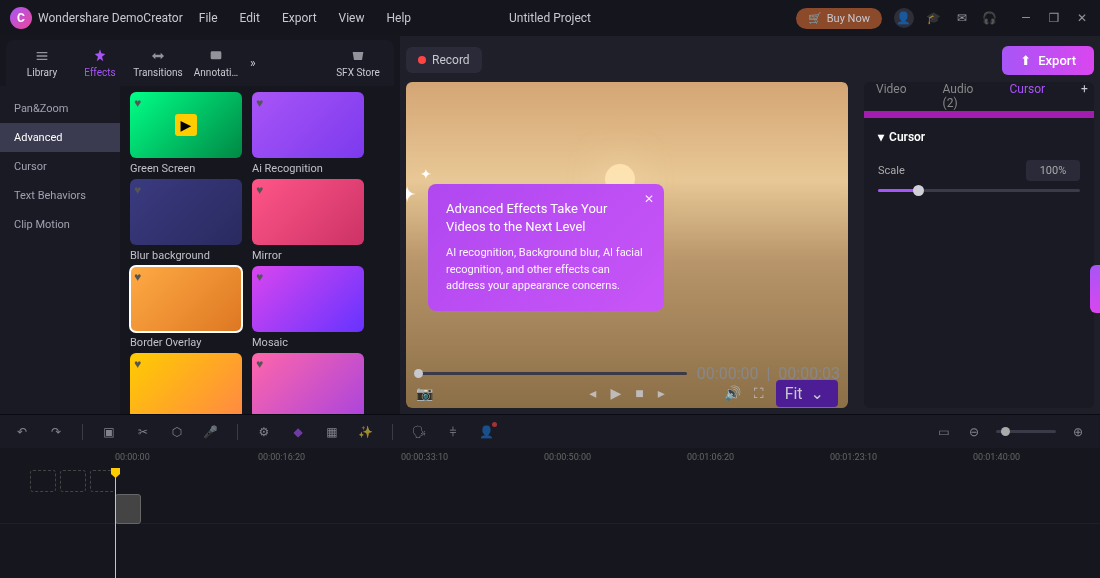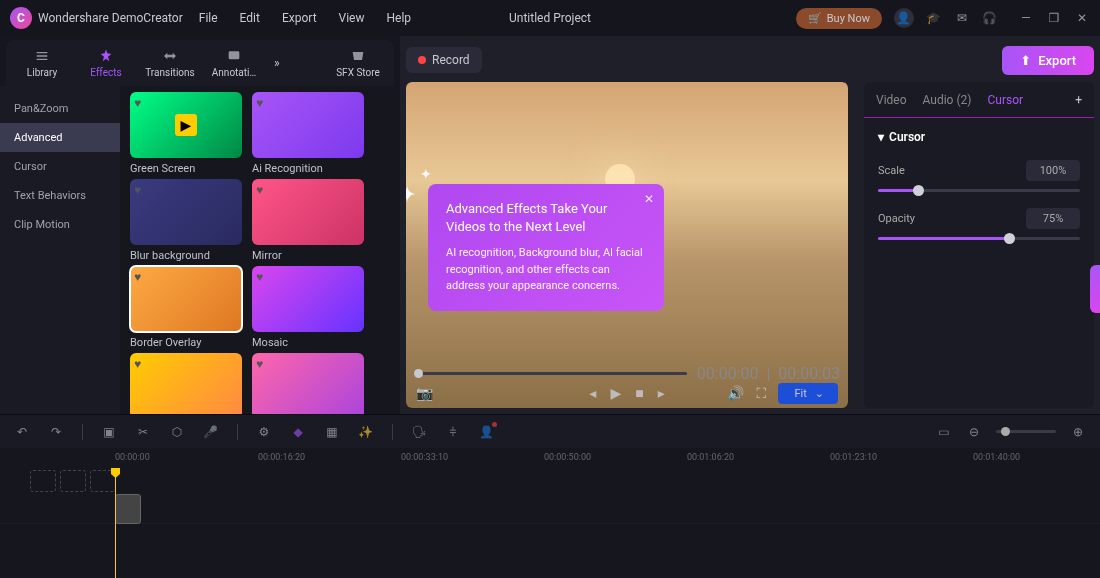--- a/index.html
+++ b/index.html
@@ -11,21 +11,21 @@
 .menu-item{font-size:12px;cursor:pointer}
 .project-name{position:absolute;left:50%;transform:translateX(-50%);font-size:12px}
 .titlebar-right{margin-left:auto;display:flex;align-items:center;gap:12px}
 .buy-now{background:#8b4a2a;border-radius:12px;padding:4px 12px;display:flex;align-items:center;gap:5px;font-size:11px;cursor:pointer}
 .tb-icon{width:16px;height:16px;cursor:pointer;opacity:0.7;display:flex;align-items:center;justify-content:center}
 .avatar-icon{width:20px;height:20px;border-radius:50%;background:#3a3a48;display:flex;align-items:center;justify-content:center}
 .win-controls{display:flex;gap:12px;margin-left:8px}
 
 .main-area{height:378px;display:flex;background:#1f1f2a}
 .left-panel{width:400px;display:flex;flex-direction:column;background:#16161f}
-.tab-row{height:46px;display:flex;align-items:center;padding:0 8px;gap:8px;background:#1a1a24;border-radius:8px 8px 0 0;margin:4px 6px 0}
+.tab-row{height:46px;display:flex;align-items:center;padding:0 8px;gap:2px;background:#1a1a24;border-radius:8px 8px 0 0;margin:4px 6px 0}
 .tab{flex:0 0 auto;width:56px;display:flex;flex-direction:column;align-items:center;gap:3px;cursor:pointer;padding:4px 0}
 .tab-icon{width:16px;height:16px;opacity:0.7}
 .tab.active{color:#a855f7}
 .tab.active .tab-icon{opacity:1}
 .tab-label{font-size:10px}
 .tab-more{margin-left:4px;cursor:pointer}
 .sfx-tab{margin-left:auto}
 
 .panel-body{flex:1;display:flex;overflow:hidden}
 .cat-list{width:120px;background:#1a1a24;padding:8px 0}
@@ -58,24 +58,24 @@
 .tooltip-body{font-size:11px;line-height:1.5;opacity:0.95}
 .progress-bar{height:10px;display:flex;align-items:center;padding:0 8px}
 .progress-track{flex:1;height:3px;background:#3a3a48;border-radius:2px;position:relative}
 .progress-handle{position:absolute;left:0;top:-3px;width:9px;height:9px;border-radius:50%;background:#c8c8d0}
 .time-area{margin-left:10px;font-size:16px;color:#888}
 
 .play-controls{flex:1;display:flex;align-items:center;padding:0 10px;gap:12px}
 .pc-center{position:absolute;left:50%;transform:translateX(-50%);display:flex;gap:14px}
 .pc-icon{cursor:pointer;opacity:0.85;font-size:14px}
 .pc-right{margin-left:auto;display:flex;align-items:center;gap:12px}
-.fit-dd{background:#1d4ed8;border-radius:4px;padding:4px 14px 4px 16px;display:flex;align-items:center;gap:8px;cursor:pointer;font-size:11px}
+.fit-dd{background:#4c1d95;border-radius:4px;padding:4px 14px 4px 9px;display:flex;align-items:center;gap:8px;cursor:pointer;font-size:16px}
 
 .right-panel{width:230px;background:#1a1a24;border-radius:6px;margin-left:6px;padding:0}
-.prop-tabs{height:36px;display:flex;align-items:center;border-bottom:1px solid #a21caf;padding:0 12px;gap:16px}
+.prop-tabs{height:36px;display:flex;align-items:flex-start;border-bottom:7px solid #a21caf;padding:0 12px;gap:36px}
 .prop-tab{font-size:12px;cursor:pointer;color:#888}
 .prop-tab.active{color:#a855f7}
 .prop-plus{margin-left:auto;cursor:pointer}
 .prop-section{padding:12px 14px}
 .prop-header{font-size:12px;font-weight:600;color:#fff;display:flex;align-items:center;gap:5px}
 .prop-row{margin-top:16px}
 .prop-label{font-size:11px;color:#aaa;margin-bottom:8px;display:flex;align-items:center}
 .prop-value{margin-left:auto;background:#2a2a38;border-radius:4px;padding:4px 10px;font-size:11px;min-width:54px;text-align:center}
 .slider{margin-top:6px;height:3px;background:#3a3a48;border-radius:2px;position:relative}
 .slider-fill{height:100%;background:#a855f7;border-radius:2px}
@@ -306,30 +306,20 @@
             <span>Cursor</span>
           </div>
           <div class="prop-row">
             <div class="prop-label">
               <span>Scale</span>
               <span class="prop-value">100%</span>
             </div>
             <div class="slider">
               <div class="slider-fill" style="width:20%"></div>
               <div class="slider-knob" style="left:calc(20% - 5px)"></div>
-            </div>
-          </div>
-          <div class="prop-row">
-            <div class="prop-label">
-              <span>Opacity</span>
-              <span class="prop-value">75%</span>
-            </div>
-            <div class="slider">
-              <div class="slider-fill" style="width:65%"></div>
-              <div class="slider-knob" style="left:calc(65% - 5px)"></div>
             </div>
           </div>
         </div>
       </div>
     </div>
   </div>
 </div>
 
 <div class="toolbar">
   <div class="tool-ic">↶</div>

